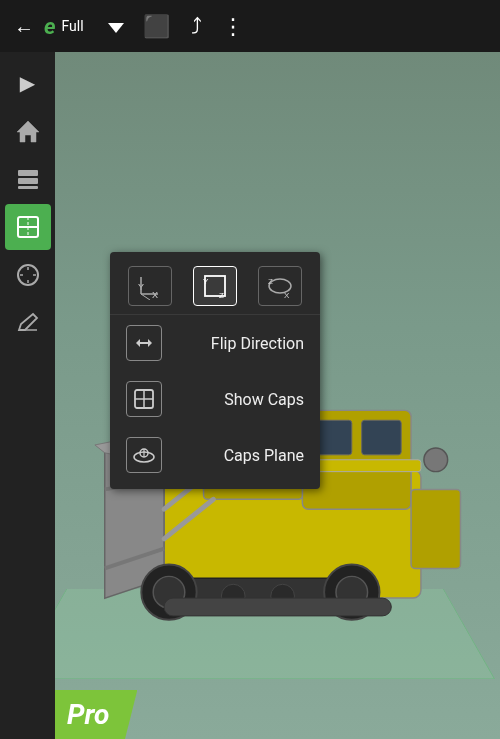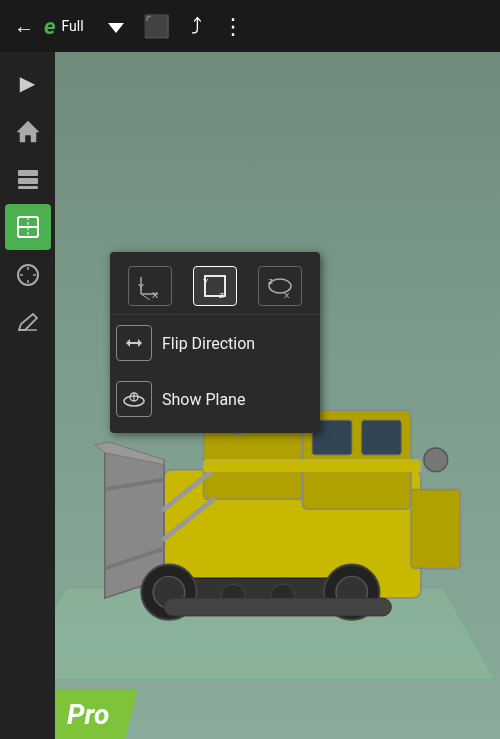--- a/index.html
+++ b/index.html
@@ -178,25 +178,26 @@
     }
 
     .dropdown-icon-btn.selected {
       border-color: #ffffff;
       background: #3a3a3a;
     }
 
     .dropdown-item {
       display: flex;
       align-items: center;
-      padding: 10px 6px;
+      padding: 10px 16px;
       cursor: pointer;
       color: #dddddd;
       font-size: 16px;
-      gap: 10px;
+      gap: 18px;
+      justify-content: space-between;
     }
 
     .dropdown-item-icon {
       width: 36px;
       height: 36px;
       display: flex;
       align-items: center;
       justify-content: center;
       border: 1.5px solid #888;
       border-radius: 4px;
@@ -368,30 +369,40 @@
 
       <div class="dropdown-item">
         <div class="dropdown-item-icon">
           <svg width="24" height="24" viewBox="0 0 24 24">
             <path d="M4 12 L8 8 L8 11 L16 11 L16 8 L20 12 L16 16 L16 13 L8 13 L8 16 Z" fill="#cccccc"></path>
           </svg>
         </div>
         <span class="dropdown-item-label">Flip Direction</span>
       </div>
 
+      <div class="dropdown-item">
+        <div class="dropdown-item-icon">
+          <svg width="24" height="24" viewBox="0 0 24 24">
+            <rect x="3" y="3" width="18" height="18" fill="none" stroke="#cccccc" stroke-width="1.8" rx="2"></rect>
+            <line x1="3" y1="12" x2="21" y2="12" stroke="#cccccc" stroke-width="1.5"></line>
+            <line x1="12" y1="3" x2="12" y2="21" stroke="#cccccc" stroke-width="1.5"></line>
+          </svg>
+        </div>
+        <span class="dropdown-item-label">Show Caps</span>
+      </div>
 
       <div class="dropdown-item">
         <div class="dropdown-item-icon">
           <svg width="24" height="24" viewBox="0 0 24 24">
             <ellipse cx="12" cy="14" rx="10" ry="5" fill="none" stroke="#cccccc" stroke-width="1.5"></ellipse>
             <circle cx="12" cy="10" r="4" fill="none" stroke="#cccccc" stroke-width="1.5"></circle>
             <line x1="12" y1="6" x2="12" y2="14" stroke="#cccccc" stroke-width="1.2"></line>
           </svg>
         </div>
-        <span class="dropdown-item-label">Show Plane</span>
+        <span class="dropdown-item-label">Caps Plane</span>
       </div>
     </div>
 
     <div class="pro-badge">
       <span class="pro-text">Pro</span>
     </div>
   </div>
 </div>
 
 </body></html>

